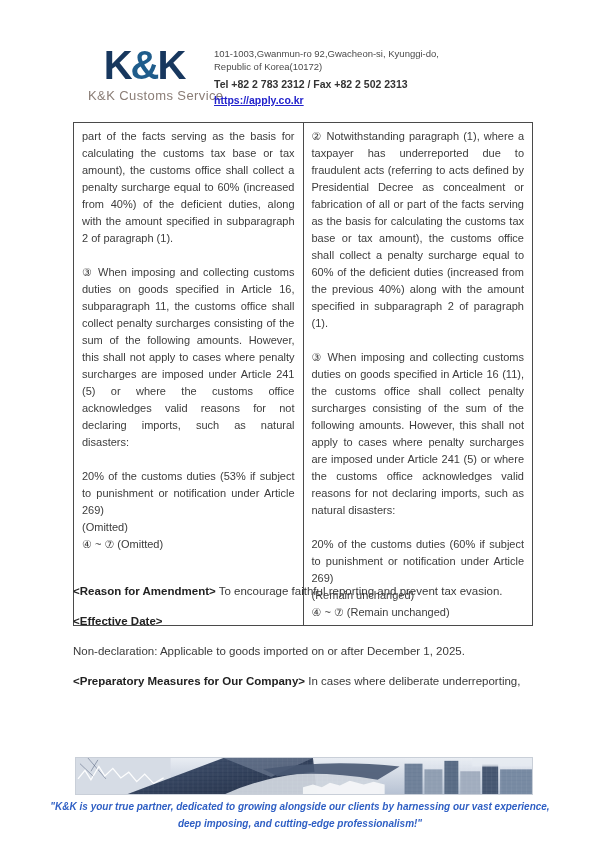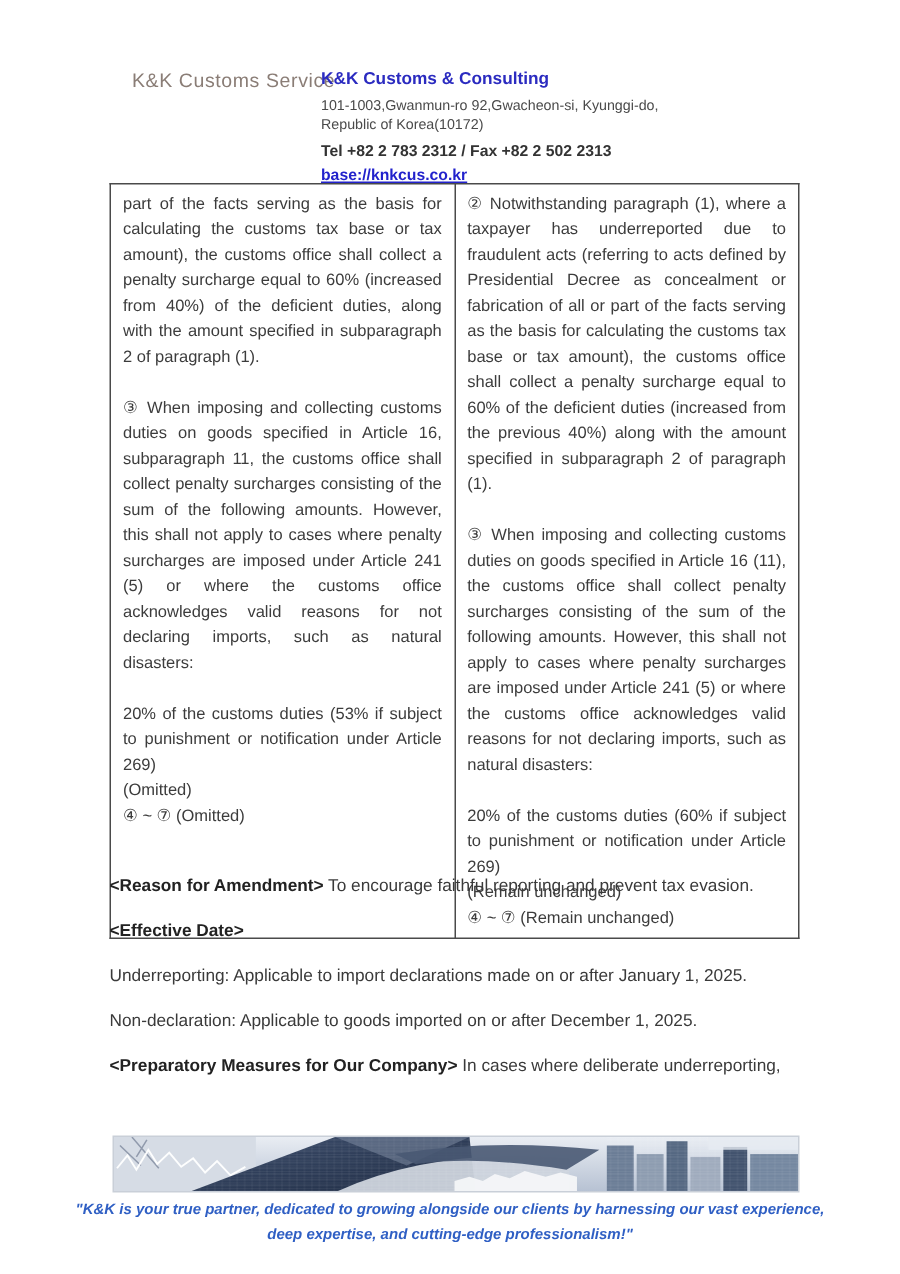--- a/index.html
+++ b/index.html
@@ -51,28 +51,28 @@
     font-size:10px; font-style:italic; font-weight:bold; color:#2f5fc4; line-height:17px;
   }
 </style>
 </head>
 <body>
 
 <div class="page">
 
   <div class="header">
     <div class="logo">
+      <div class="logo-text"><span>K</span><span class="amp">&amp;</span><span>K</span></div>
       <div class="logo-sub">K&amp;K Customs Service</div>
     </div>
     <div class="company">
-      <div class="company-name">K&amp;K Customs &amp; Consulting</div>
       <div class="company-addr">101-1003,Gwanmun-ro 92,Gwacheon-si, Kyunggi-do,</div>
       <div class="company-addr">Republic of Korea(10172)</div>
       <div class="company-tel">Tel +82 2 783 2312 / Fax +82 2 502 2313</div>
-      <a class="company-url" href="#">base://knkcus.co.kr</a>
+      <a class="company-url" href="#">https://apply.co.kr</a>
     </div>
   </div>
 
   <table class="cmp-table">
     <tbody>
         <tr>
       <td>
         <p>part of the facts serving as the basis for calculating the customs tax base or tax amount), the customs office shall collect a penalty surcharge equal to 60% (increased from 40%) of the deficient duties, along with the amount specified in subparagraph 2 of paragraph (1).</p>
         <p>③  When imposing and collecting customs duties on goods specified in Article 16, subparagraph 11, the customs office shall collect penalty surcharges consisting of the sum of the following amounts. However, this shall not apply to cases where penalty surcharges are imposed under Article 241 (5) or where the customs office acknowledges valid reasons for not declaring imports, such as natural disasters:</p>
         <p>20% of the customs duties (53% if subject to punishment or notification under Article 269)
@@ -86,21 +86,20 @@
 (Remain unchanged)
 ④ ~ ⑦ (Remain unchanged)</p>
       </td>
     </tr>
   </tbody>
     </table>
 
   <div class="body-text">
     <p><strong>&lt;Reason for Amendment&gt;</strong><span> To encourage faithful reporting and prevent tax evasion.</span></p>
     <p><strong>&lt;Effective Date&gt;</strong><span></span></p>
-    <p>Underreporting: Applicable to import declarations made on or after January 1, 2025.</p>
     <p>Non-declaration: Applicable to goods imported on or after December 1, 2025.</p>
     <p><strong>&lt;Preparatory Measures for Our Company&gt;</strong><span> In cases where deliberate underreporting,</span></p>
   </div>
 
   <svg class="banner" viewBox="0 0 458 38" preserveAspectRatio="none" aria-hidden="true">
     <defs>
       <linearGradient id="sky" x1="0" y1="0" x2="0" y2="1">
         <stop offset="0" stop-color="#e9edf3"></stop>
           <stop offset="1" stop-color="#b7c2d3"></stop>
       </linearGradient>
@@ -134,16 +133,16 @@
     <rect x="370" y="3" width="14" height="35" fill="#556882"></rect>
     <rect x="386" y="14" width="20" height="24" fill="#9fabbd"></rect>
     <rect x="408" y="7" width="16" height="31" fill="#42536e"></rect>
     <rect x="426" y="12" width="32" height="26" fill="#7487a0"></rect>
     <rect x="330" y="0" width="128" height="38" fill="url(#win)"></rect>
     <rect x="398" y="0" width="60" height="9" fill="#e6ebf1" opacity="0.8"></rect>
   </svg>
 
   <div class="tagline">
     <div>"K&amp;K is your true partner, dedicated to growing alongside our clients by harnessing our vast experience,</div>
-    <div>deep expertise, and cutting-edge professionalism!"</div>
+    <div>deep imposing, and cutting-edge professionalism!"</div>
   </div>
 
 </div>
 
 </body></html>

